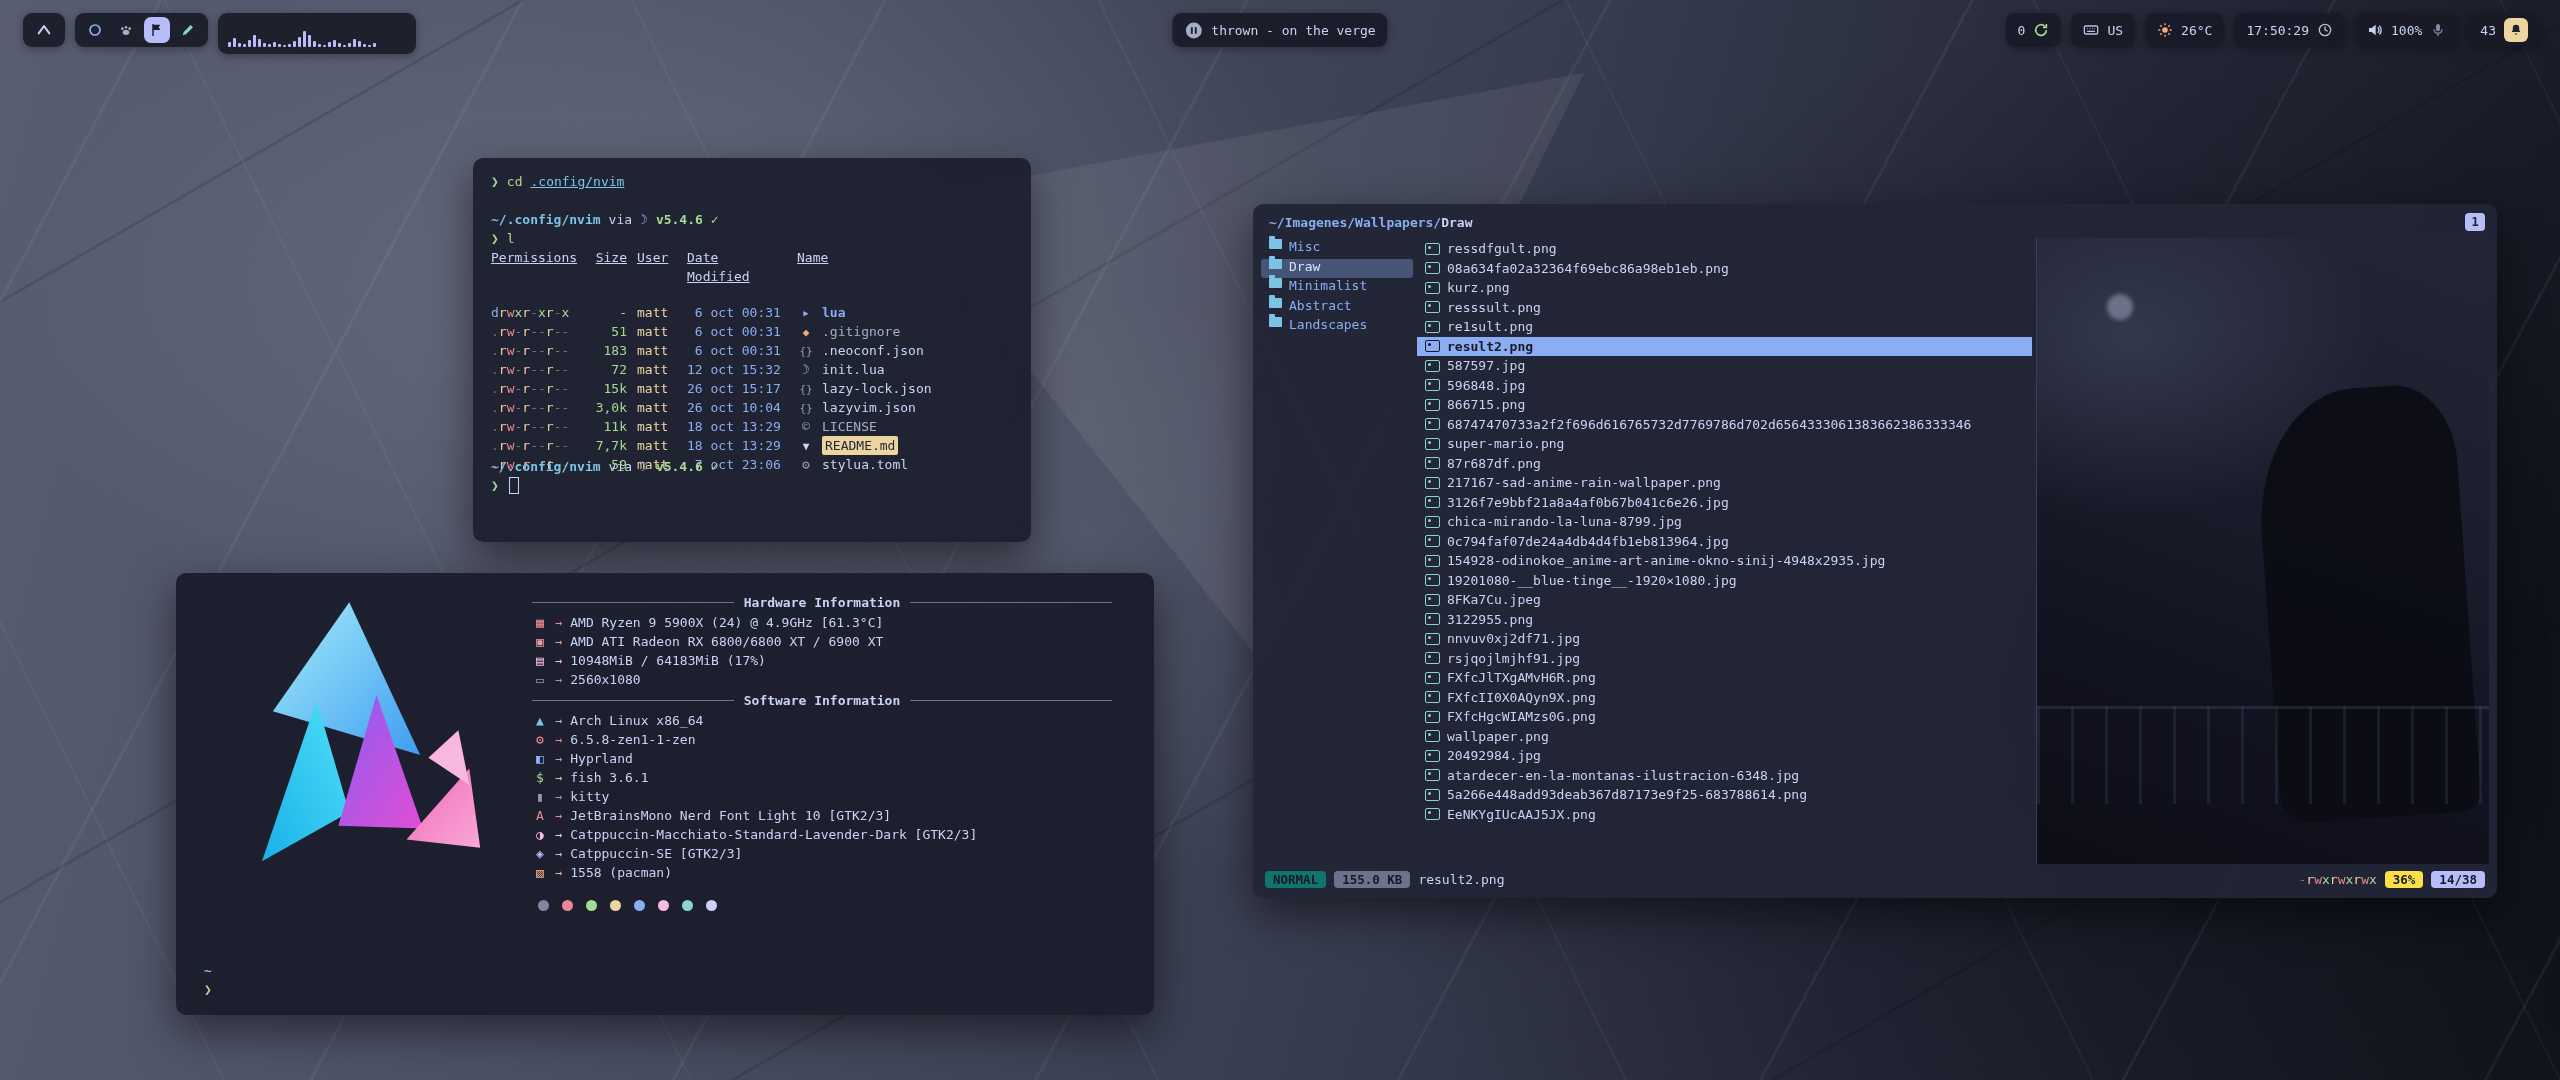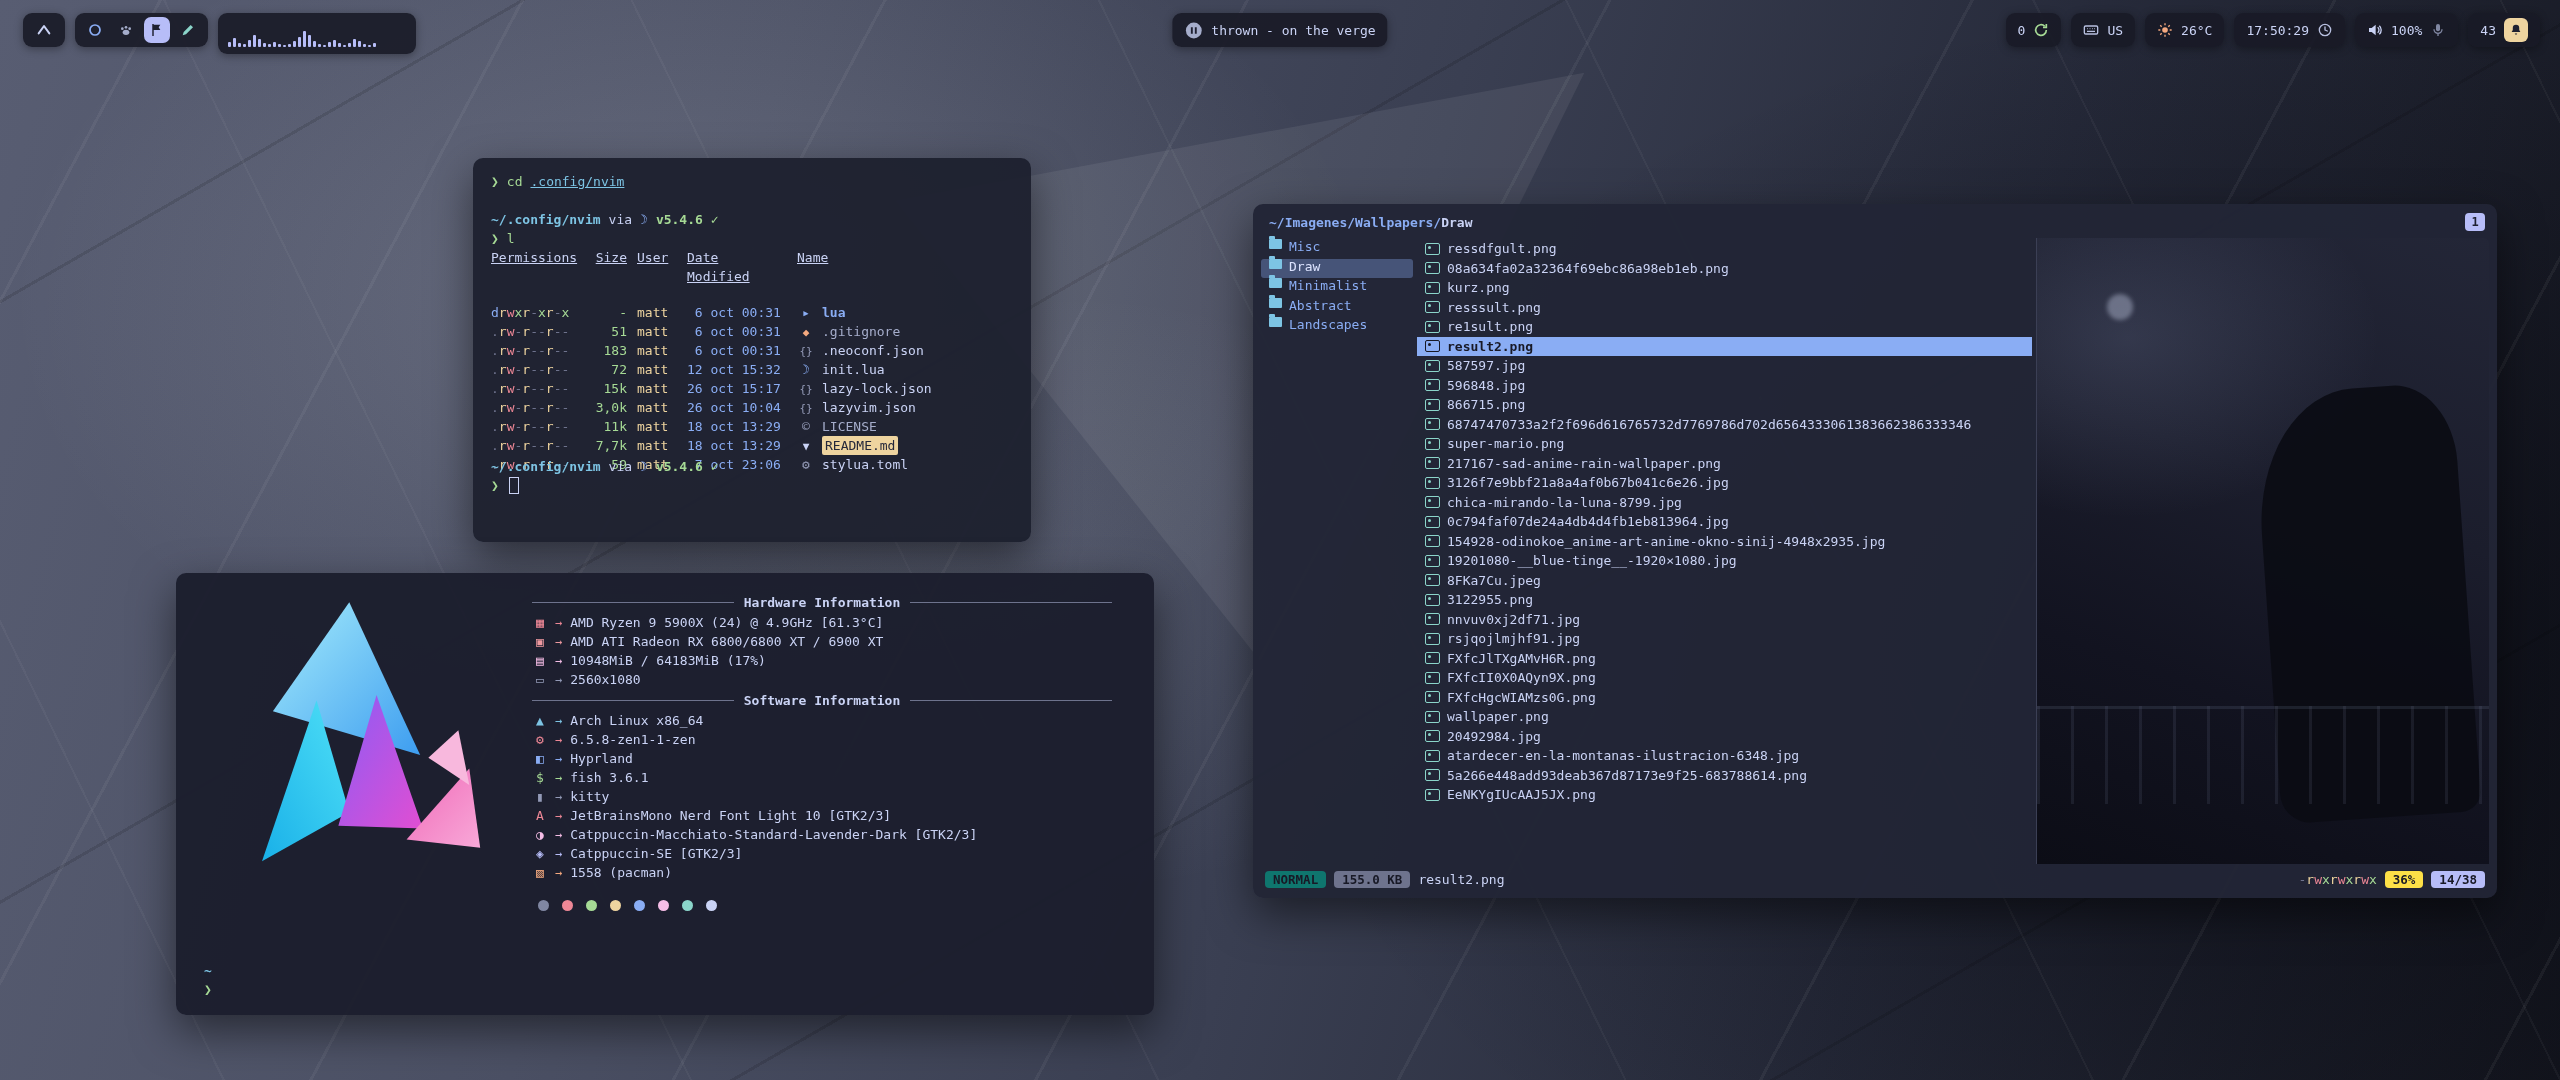--- a/index.html
+++ b/index.html
@@ -654,20 +654,24 @@
         <div class="fm-file">
           <span class="img-ic"></span>
           <span class="fm-file-name">68747470733a2f2f696d616765732d7769786d702d6564333061383662386333346</span>
         </div>
 
         <div class="fm-file">
           <span class="img-ic"></span>
           <span class="fm-file-name">super-mario.png</span>
         </div>
 
+        <div class="fm-file">
+          <span class="img-ic"></span>
+          <span class="fm-file-name">87r687df.png</span>
+        </div>
 
         <div class="fm-file">
           <span class="img-ic"></span>
           <span class="fm-file-name">217167-sad-anime-rain-wallpaper.png</span>
         </div>
 
         <div class="fm-file">
           <span class="img-ic"></span>
           <span class="fm-file-name">3126f7e9bbf21a8a4af0b67b041c6e26.jpg</span>
         </div>

